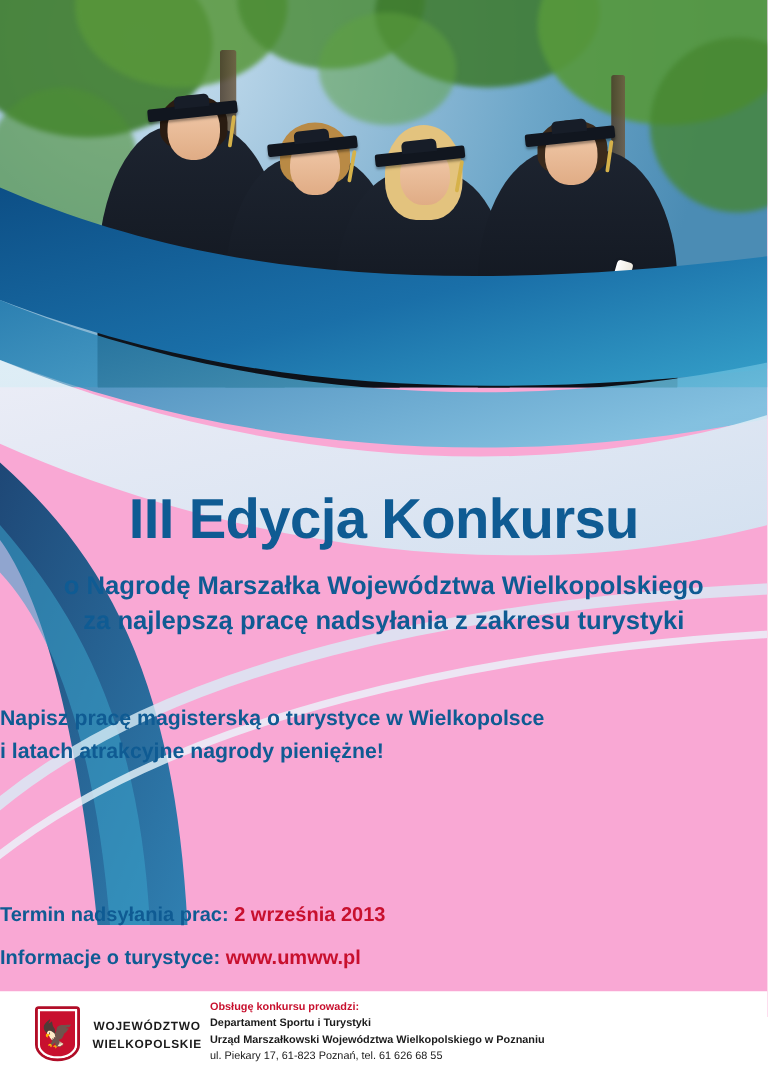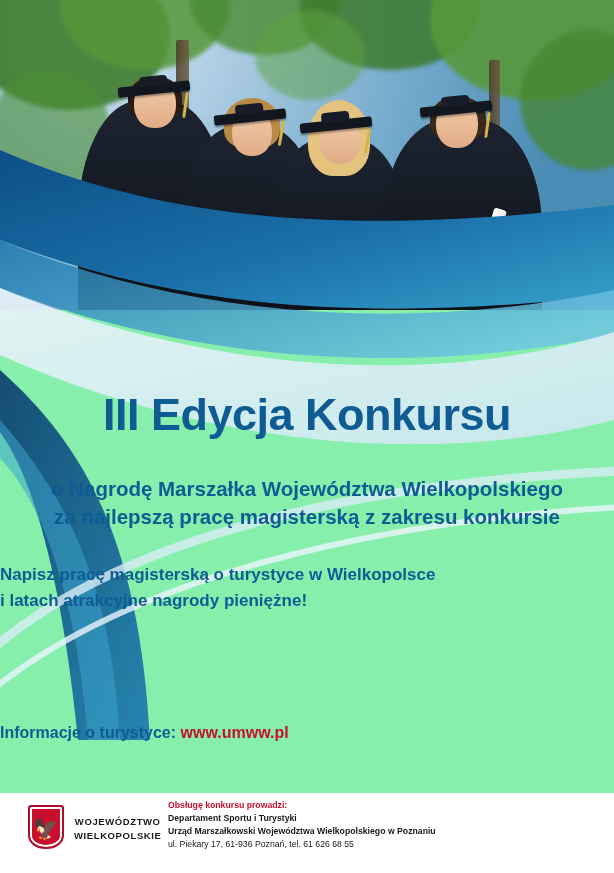--- a/index.html
+++ b/index.html
@@ -8,21 +8,21 @@
     background: #ffffff;
   }
   body {
     font-family: "Liberation Sans", sans-serif;
   }
   #poster {
     position: relative;
     width: 614px;
     height: 873px;
     overflow: hidden;
-    background: #86efac;
+    background: #f9a8d4;
     margin: 0;
   }
 
   
   .photo {
     position: absolute;
     left: 0;
     top: 0;
     width: 614px;
     height: 310px;
@@ -133,21 +133,20 @@
   .subtitle {
     position: absolute;
     left: 0;
     right: 0;
     top: 455px;
     text-align: center;
     color: #0f5b93;
     font-size: 20.5px;
     font-weight: bold;
     line-height: 1.35;
-    margin-top: 20px;
   }
   .body-block {
     position: absolute;
     left: 0;
     right: 0;
     text-align: left;
     color: #0f5b93;
     font-weight: bold;
   }
   .lead {
@@ -319,46 +318,50 @@
 
   <svg class="swoosh" width="614" height="420" viewBox="0 0 614 420" style="left:0;top:330px;">
     <path d="M-20,330 C120,200 380,150 640,140" stroke="#d8ecf6" stroke-width="9" fill="none" opacity=".8"></path>
     <path d="M-20,370 C130,240 400,188 640,176" stroke="#eaf5fb" stroke-width="6" fill="none" opacity=".8"></path>
   </svg>
 
   <div class="title">III Edycja Konkursu</div>
 
   <div class="subtitle">
     <div>o Nagrodę Marszałka Województwa Wielkopolskiego</div>
-    <div>za najlepszą pracę magisterską z zakresu konkursie</div>
+    <div>za najlepszą pracę nadsyłania z zakresu turystyki</div>
   </div>
 
   <div class="body-block lead">
     <div>Napisz pracę magisterską o turystyce w Wielkopolsce</div>
     <div>i latach atrakcyjne nagrody pieniężne!</div>
   </div>
 
 
   <div class="body-block info">
+    <div>
+      <span>Termin nadsyłania prac:</span>
+      <span class="accent">2 września 2013</span>
+    </div>
     <div>
       <span>Informacje o turystyce:</span>
       <span class="accent">www.umww.pl</span>
     </div>
   </div>
 
   <div class="footer">
     <div class="crest">
       <div class="shield"></div>
       <div class="eagle">🦅</div>
     </div>
     <div class="voiv">
       <div>WOJEWÓDZTWO</div>
       <div>WIELKOPOLSKIE</div>
     </div>
     <div class="footer-text">
       <div class="hl">Obsługę konkursu prowadzi:</div>
       <div class="b">Departament Sportu i Turystyki</div>
       <div class="b">Urząd Marszałkowski Województwa Wielkopolskiego w Poznaniu</div>
-      <div>ul. Piekary 17, 61-936 Poznań, tel. 61 626 68 55</div>
+      <div>ul. Piekary 17, 61-823 Poznań, tel. 61 626 68 55</div>
     </div>
   </div>
 
 </div>
 
 </body></html>

